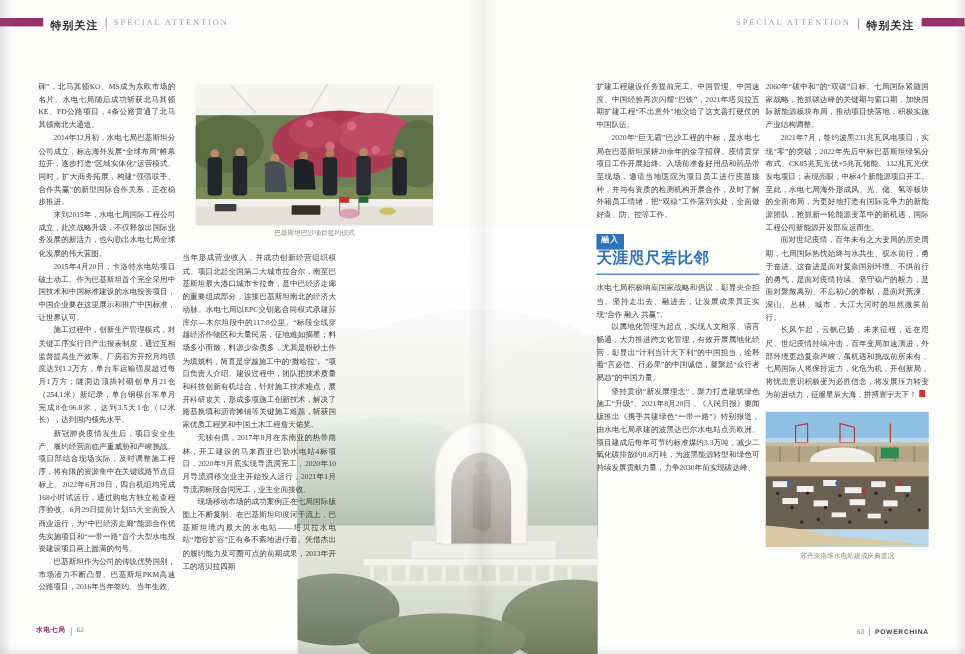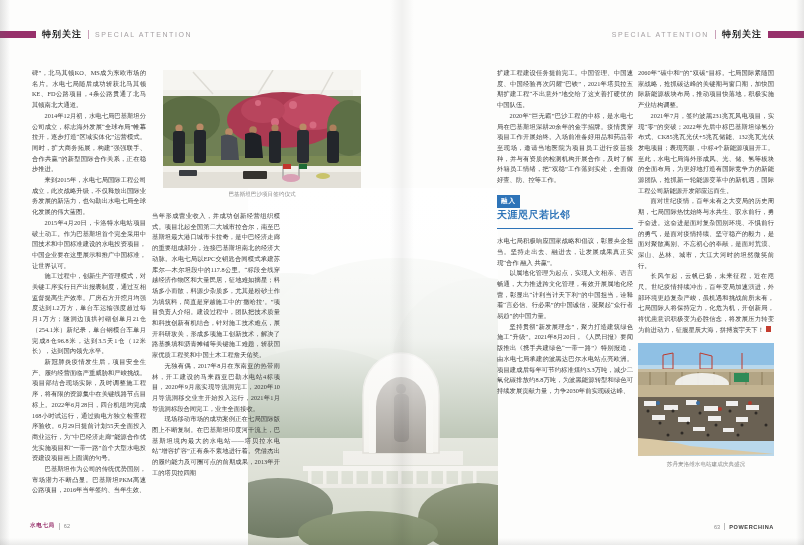--- a/index.html
+++ b/index.html
@@ -7,22 +7,22 @@
        font-family:"Liberation Serif",serif;overflow:hidden;}
   .edge-left{position:absolute;left:0;top:0;width:10px;height:100%;z-index:7;
        background:linear-gradient(to right,rgba(100,100,100,.18),rgba(255,255,255,0));pointer-events:none;}
   .edge-right{position:absolute;right:0;top:0;width:8px;height:100%;z-index:7;
        background:linear-gradient(to left,rgba(100,100,100,.14),rgba(255,255,255,0));pointer-events:none;}
   .edge-bottom{position:absolute;left:0;bottom:0;width:100%;height:7px;z-index:7;
        background:linear-gradient(to top,rgba(100,100,100,.12),rgba(255,255,255,0));pointer-events:none;}
   .fold{position:absolute;left:390px;top:0;width:24px;height:100%;z-index:6;pointer-events:none;
        background:linear-gradient(to right,rgba(0,0,0,0),rgba(0,0,0,.05) 50%,rgba(0,0,0,0));}
 
-  .header{position:absolute;top:28px;height:12px;display:flex;align-items:center;gap:6px;
-       font-family:Liberation Sans, sans-serif;z-index:5;}
+  .header{position:absolute;top:15px;height:12px;display:flex;gap:6px;
+       font-family:Liberation Serif, serif;z-index:5;}
   .header .bar{width:36px;height:7px;background:#97316b;}
   .header .cn{font-size:9px;font-weight:bold;color:#2b2b2b;letter-spacing:1px;}
   .header .sep{width:1px;height:9px;background:#c9a0b8;}
   .header .en{font-size:7px;color:#a5a0a3;letter-spacing:1.6px;}
   .header-left{left:0;}
   .header-right{right:0;}
 
   .col{position:absolute;top:68px;font-size:6.3px;line-height:10.7px;text-align:justify;
        color:#3c3c3c;z-index:3;}
   #col1{left:32px;width:114px;}
@@ -36,21 +36,21 @@
   .caption{font-family:"Liberation Sans",sans-serif;font-size:5.6px;color:#8a8a8a;
        text-align:center;text-indent:0;}
   #caption1{position:absolute;left:163px;top:191px;width:198px;z-index:3;}
 
   .bgart{position:absolute;left:248px;top:188px;width:250px;height:357px;z-index:1;}
 
   .feature-box{margin:9px 0 7px;padding:0 0 7px;border-bottom:1.5px solid #2e74b8;
        font-family:"Liberation Sans",sans-serif;}
   .feature-box .badge{display:inline-block;background:#2e74b8;color:#fff;font-size:6.5px;
        font-weight:bold;padding:1.5px 4px;margin-bottom:2px;letter-spacing:1px;}
-  .feature-box .title{display:block;color:#2e74b8;font-size:10px;font-weight:bold;letter-spacing:.5px;}
+  .feature-box .title{display:block;color:#2e74b8;font-size:13px;font-weight:bold;letter-spacing:.5px;}
 
   .photo2{display:block;width:136px;height:113px;margin-top:7px;}
   #caption2{margin-top:3px;}
 
   .endmark{display:inline-block;width:5.5px;height:5.5px;background:#c43c2e;margin-left:2px;}
 
   .footer{position:absolute;bottom:15px;display:flex;align-items:center;gap:4px;z-index:5;
        font-family:"Liberation Sans",sans-serif;font-size:5.6px;color:#8a8a8a;}
   .footer-left{left:30px;}
   .footer-right{right:30px;}

